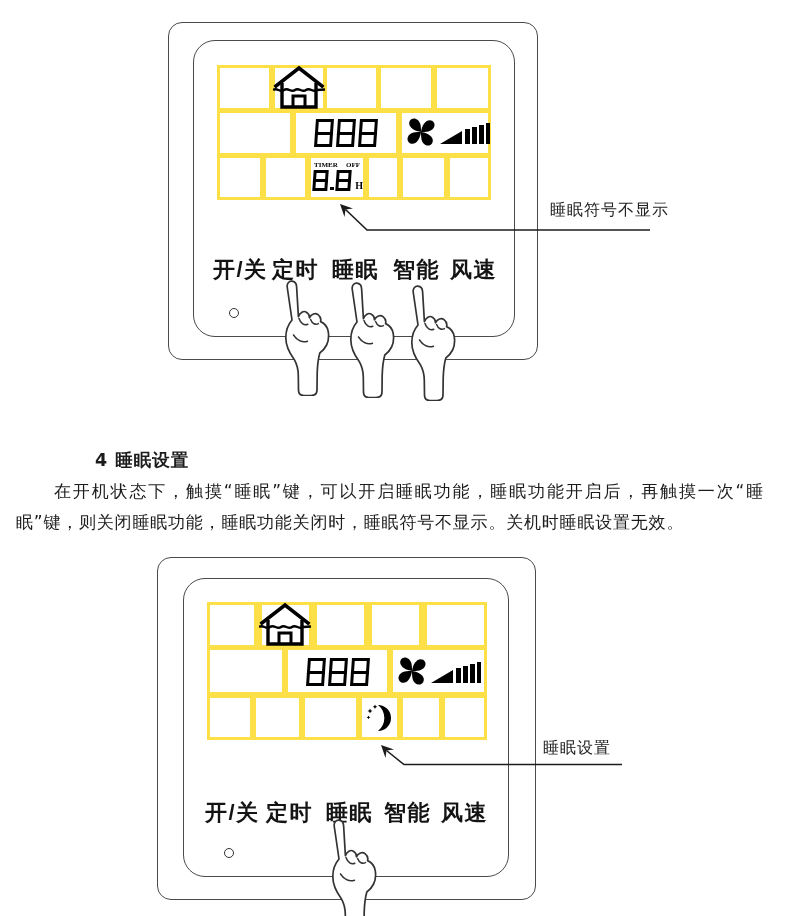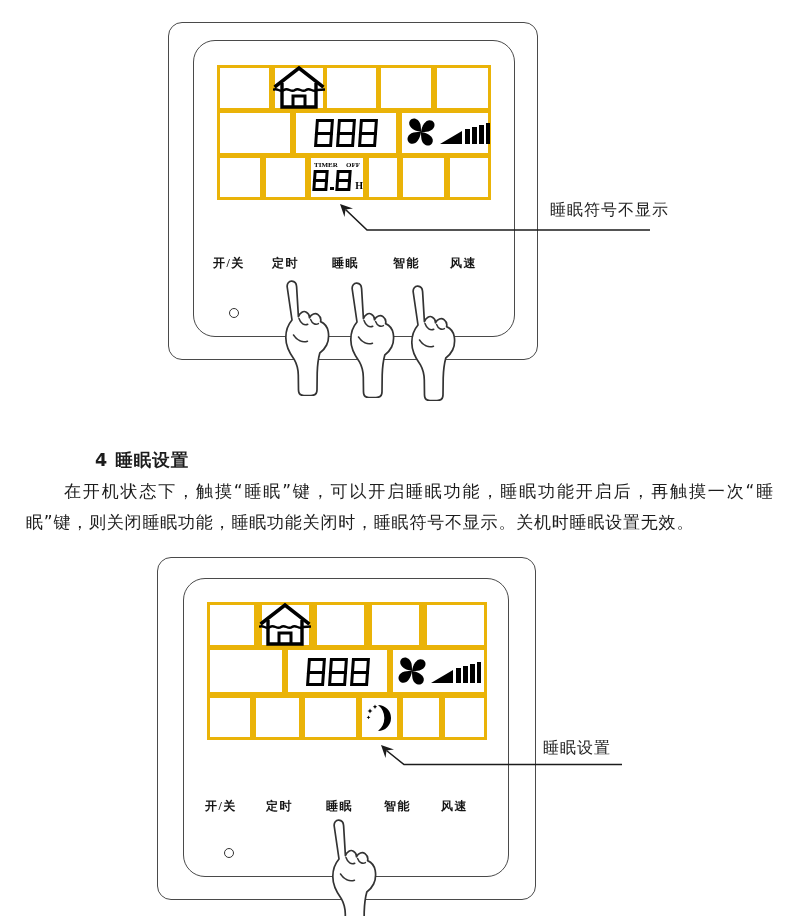--- a/index.html
+++ b/index.html
@@ -1,43 +1,43 @@
 <!DOCTYPE html>
 <html><head>
 <meta charset="utf-8">
 <style>
   html,body{margin:0;padding:0;background:#fff;}
   #canvas{position:relative;width:790px;height:916px;overflow:hidden;background:#fff;
           font-family:"DejaVu Sans","Liberation Sans",sans-serif;color:#1c1c1c;}
   .abs{position:absolute;}
   .panel-outer{position:absolute;border:1.6px solid #4a4a4a;border-radius:14px;background:#fff;}
   .panel-inner{position:absolute;border:1.5px solid #4a4a4a;border-radius:22px;background:#fff;}
-  .lcd{position:absolute;background:#eab308;}
+  .lcd{position:absolute;background:#fde047;}
   .cell{position:absolute;background:#fff;}
-  .btn-label{position:absolute;font-family:Liberation Serif, serif;
-             font-size:12px;font-weight:600;letter-spacing:1.5px;color:#141414;white-space:nowrap;}
+  .btn-label{position:absolute;font-family:Liberation Sans, sans-serif;
+             font-size:22px;font-weight:600;letter-spacing:1.5px;color:#141414;white-space:nowrap;}
   .annot{position:absolute;font-family:"Liberation Serif","DejaVu Serif",serif;
          font-size:16px;color:#222;white-space:nowrap;letter-spacing:1px;}
   .led{position:absolute;width:8px;height:8px;border:1.6px solid #333;border-radius:50%;background:#fff;}
   .hand{position:absolute;}
   .annosvg{position:absolute;overflow:visible;}
   
   .segrow{position:absolute;display:flex;align-items:flex-end;}
   .d8{display:inline-block;position:relative;border:3px solid #000;background:#fff;
       transform:skewX(-4deg);margin:0 2px;}
   .d8::after{content:"";position:absolute;left:-3px;right:-3px;top:50%;height:3px;margin-top:-1.5px;background:#000;}
   .seg-main .d8{width:12px;height:22px;}
   .seg-timer .d8{width:9px;height:15px;border-width:3px;}
   .dp{display:inline-block;width:3.5px;height:3.5px;background:#000;margin:0 0.5px 1px 0.5px;}
   .timer-cell-labels{display:flex;justify-content:space-between;padding:3px 3px 0 3px;
       font-family:"Liberation Serif","DejaVu Serif",serif;font-weight:bold;font-size:7px;color:#000;}
   .timer-unit{font-family:"Liberation Serif","DejaVu Serif",serif;font-weight:bold;font-size:10px;
       color:#000;margin-left:2px;line-height:10px;}
   .heading{position:absolute;left:95px;top:448px;font-size:17.5px;font-weight:bold;letter-spacing:1px;}
-  .body-text{position:absolute;left:26px;top:476px;width:748px;font-size:17px;line-height:31px;
+  .body-text{position:absolute;left:16px;top:476px;width:748px;font-size:17px;line-height:31px;
       letter-spacing:0.8px;text-indent:38px;text-align:justify;}
 </style>
 </head>
 <body>
 
 <div id="canvas">
 
   <div>
     <div class="panel-outer" style="left:168px;top:22px;width:368px;height:336px;"></div>
     <div class="panel-inner" style="left:193px;top:40px;width:320px;height:295px;"></div>

